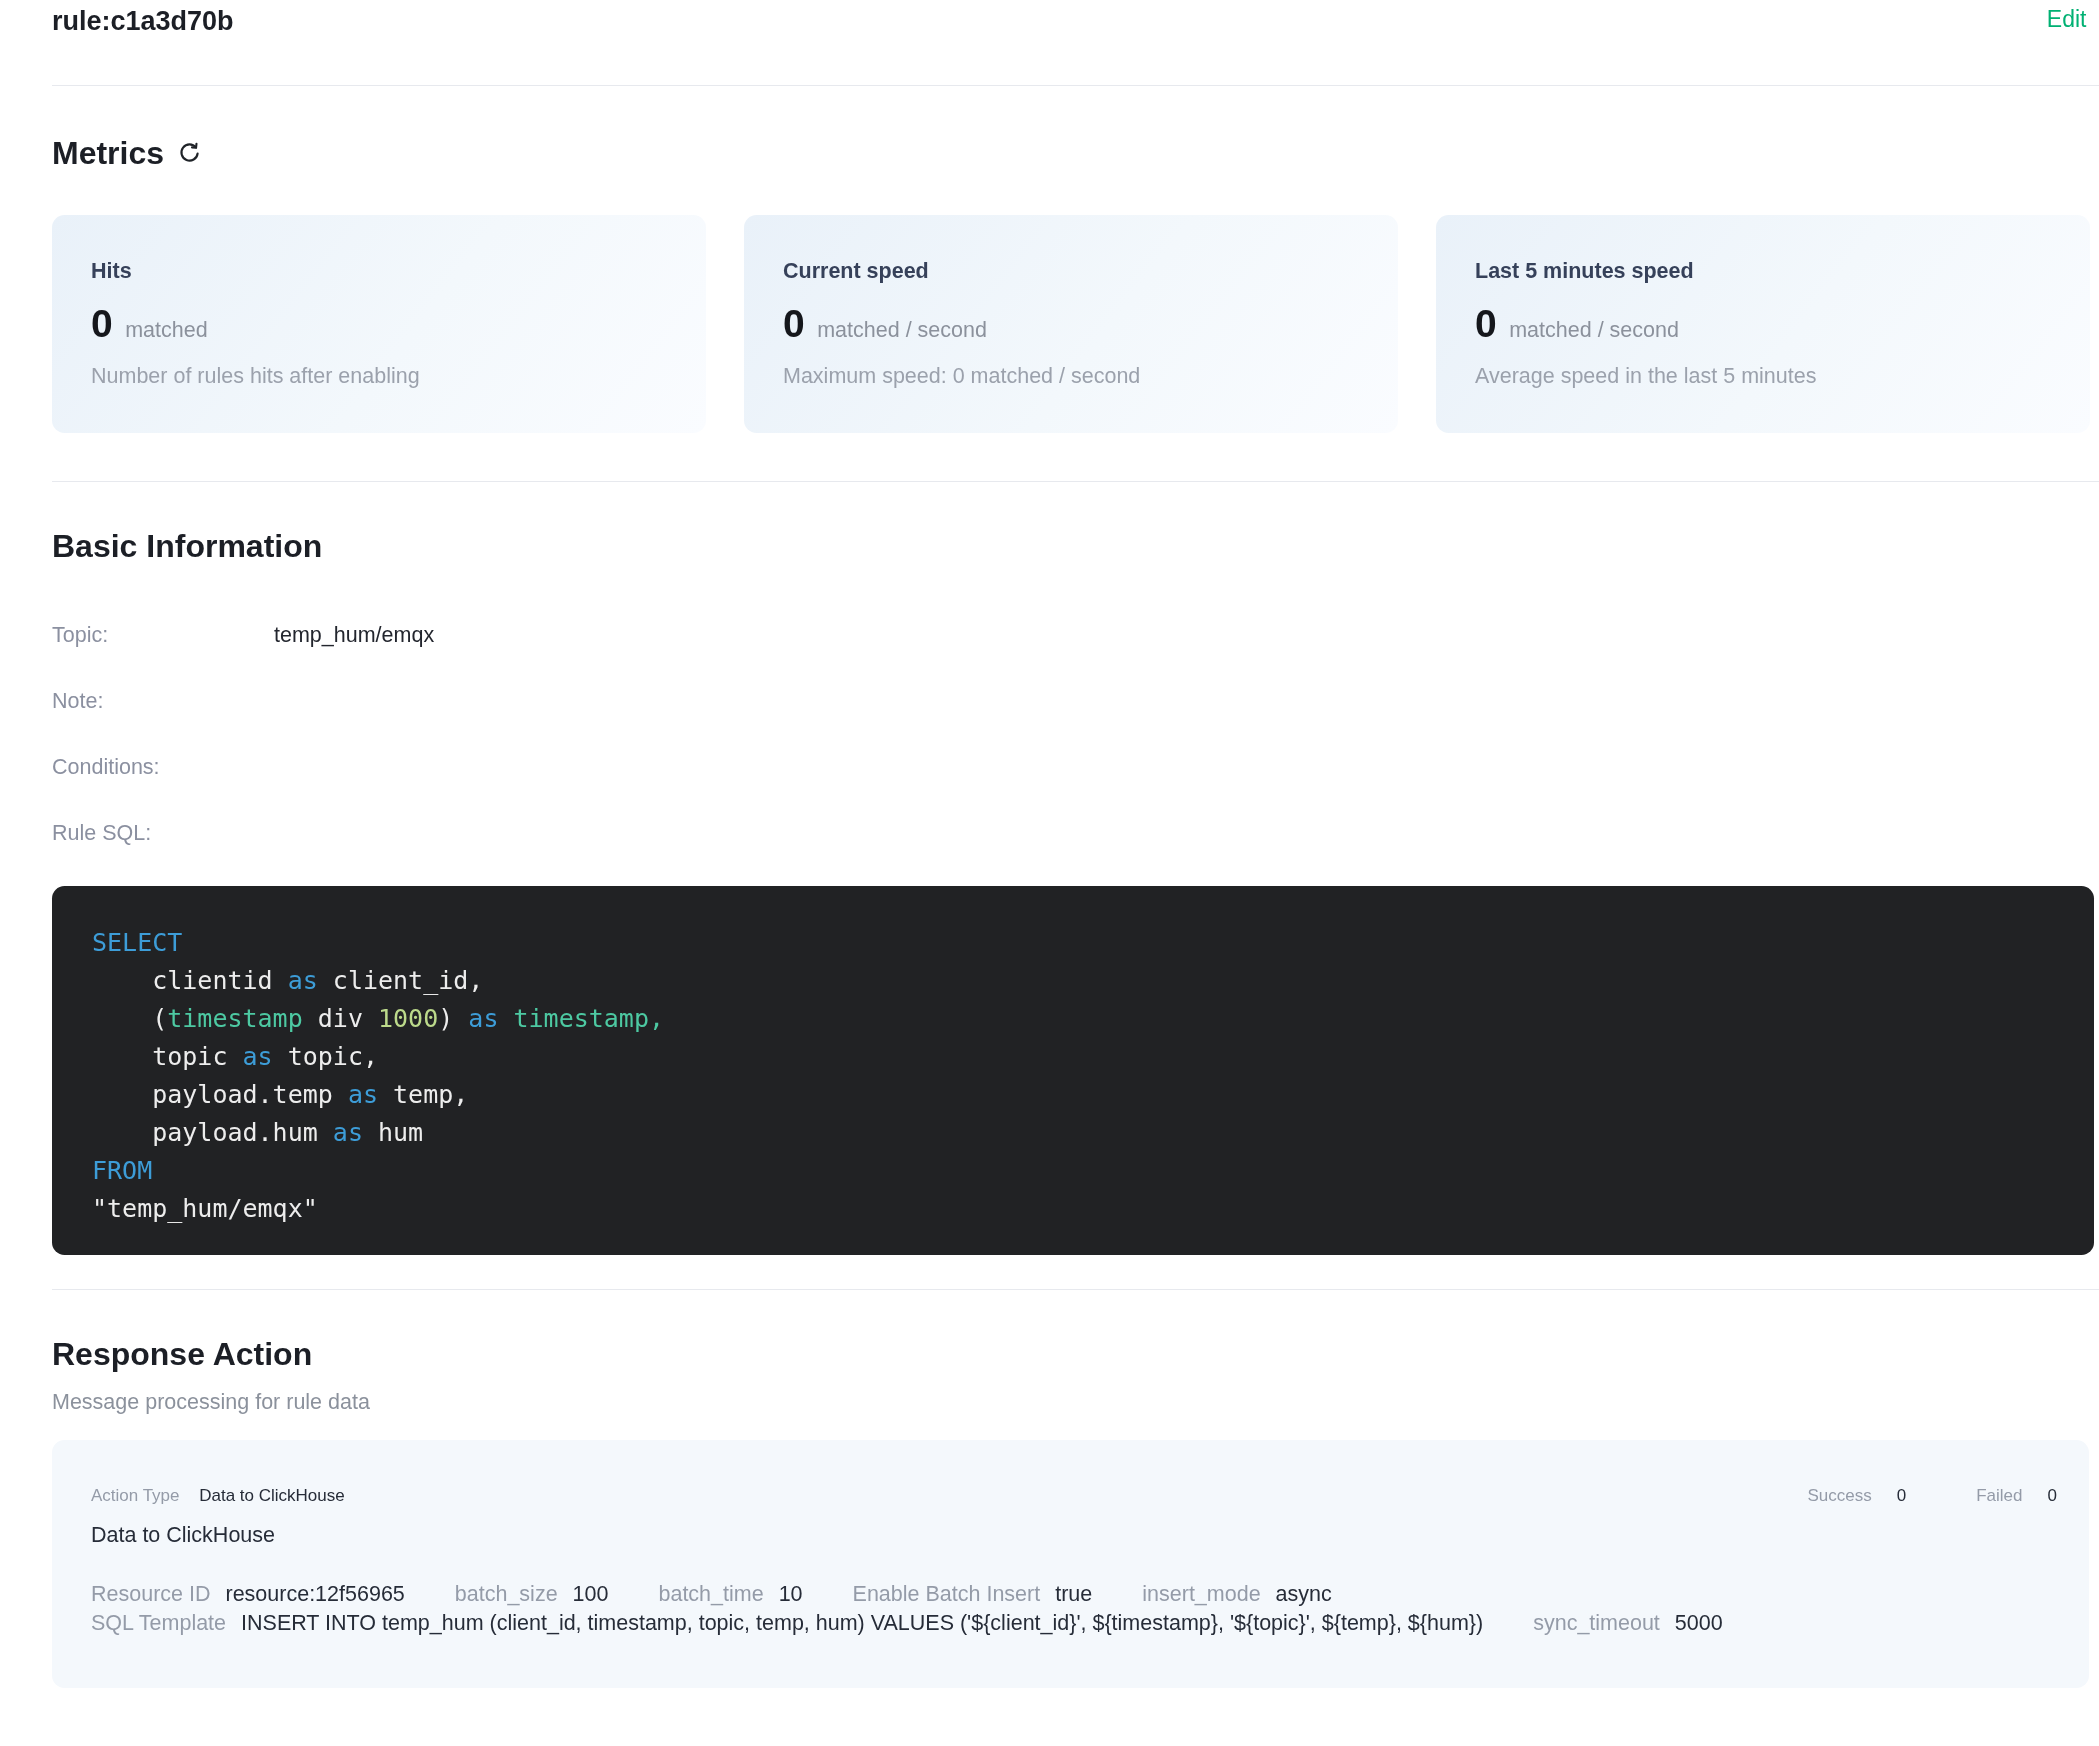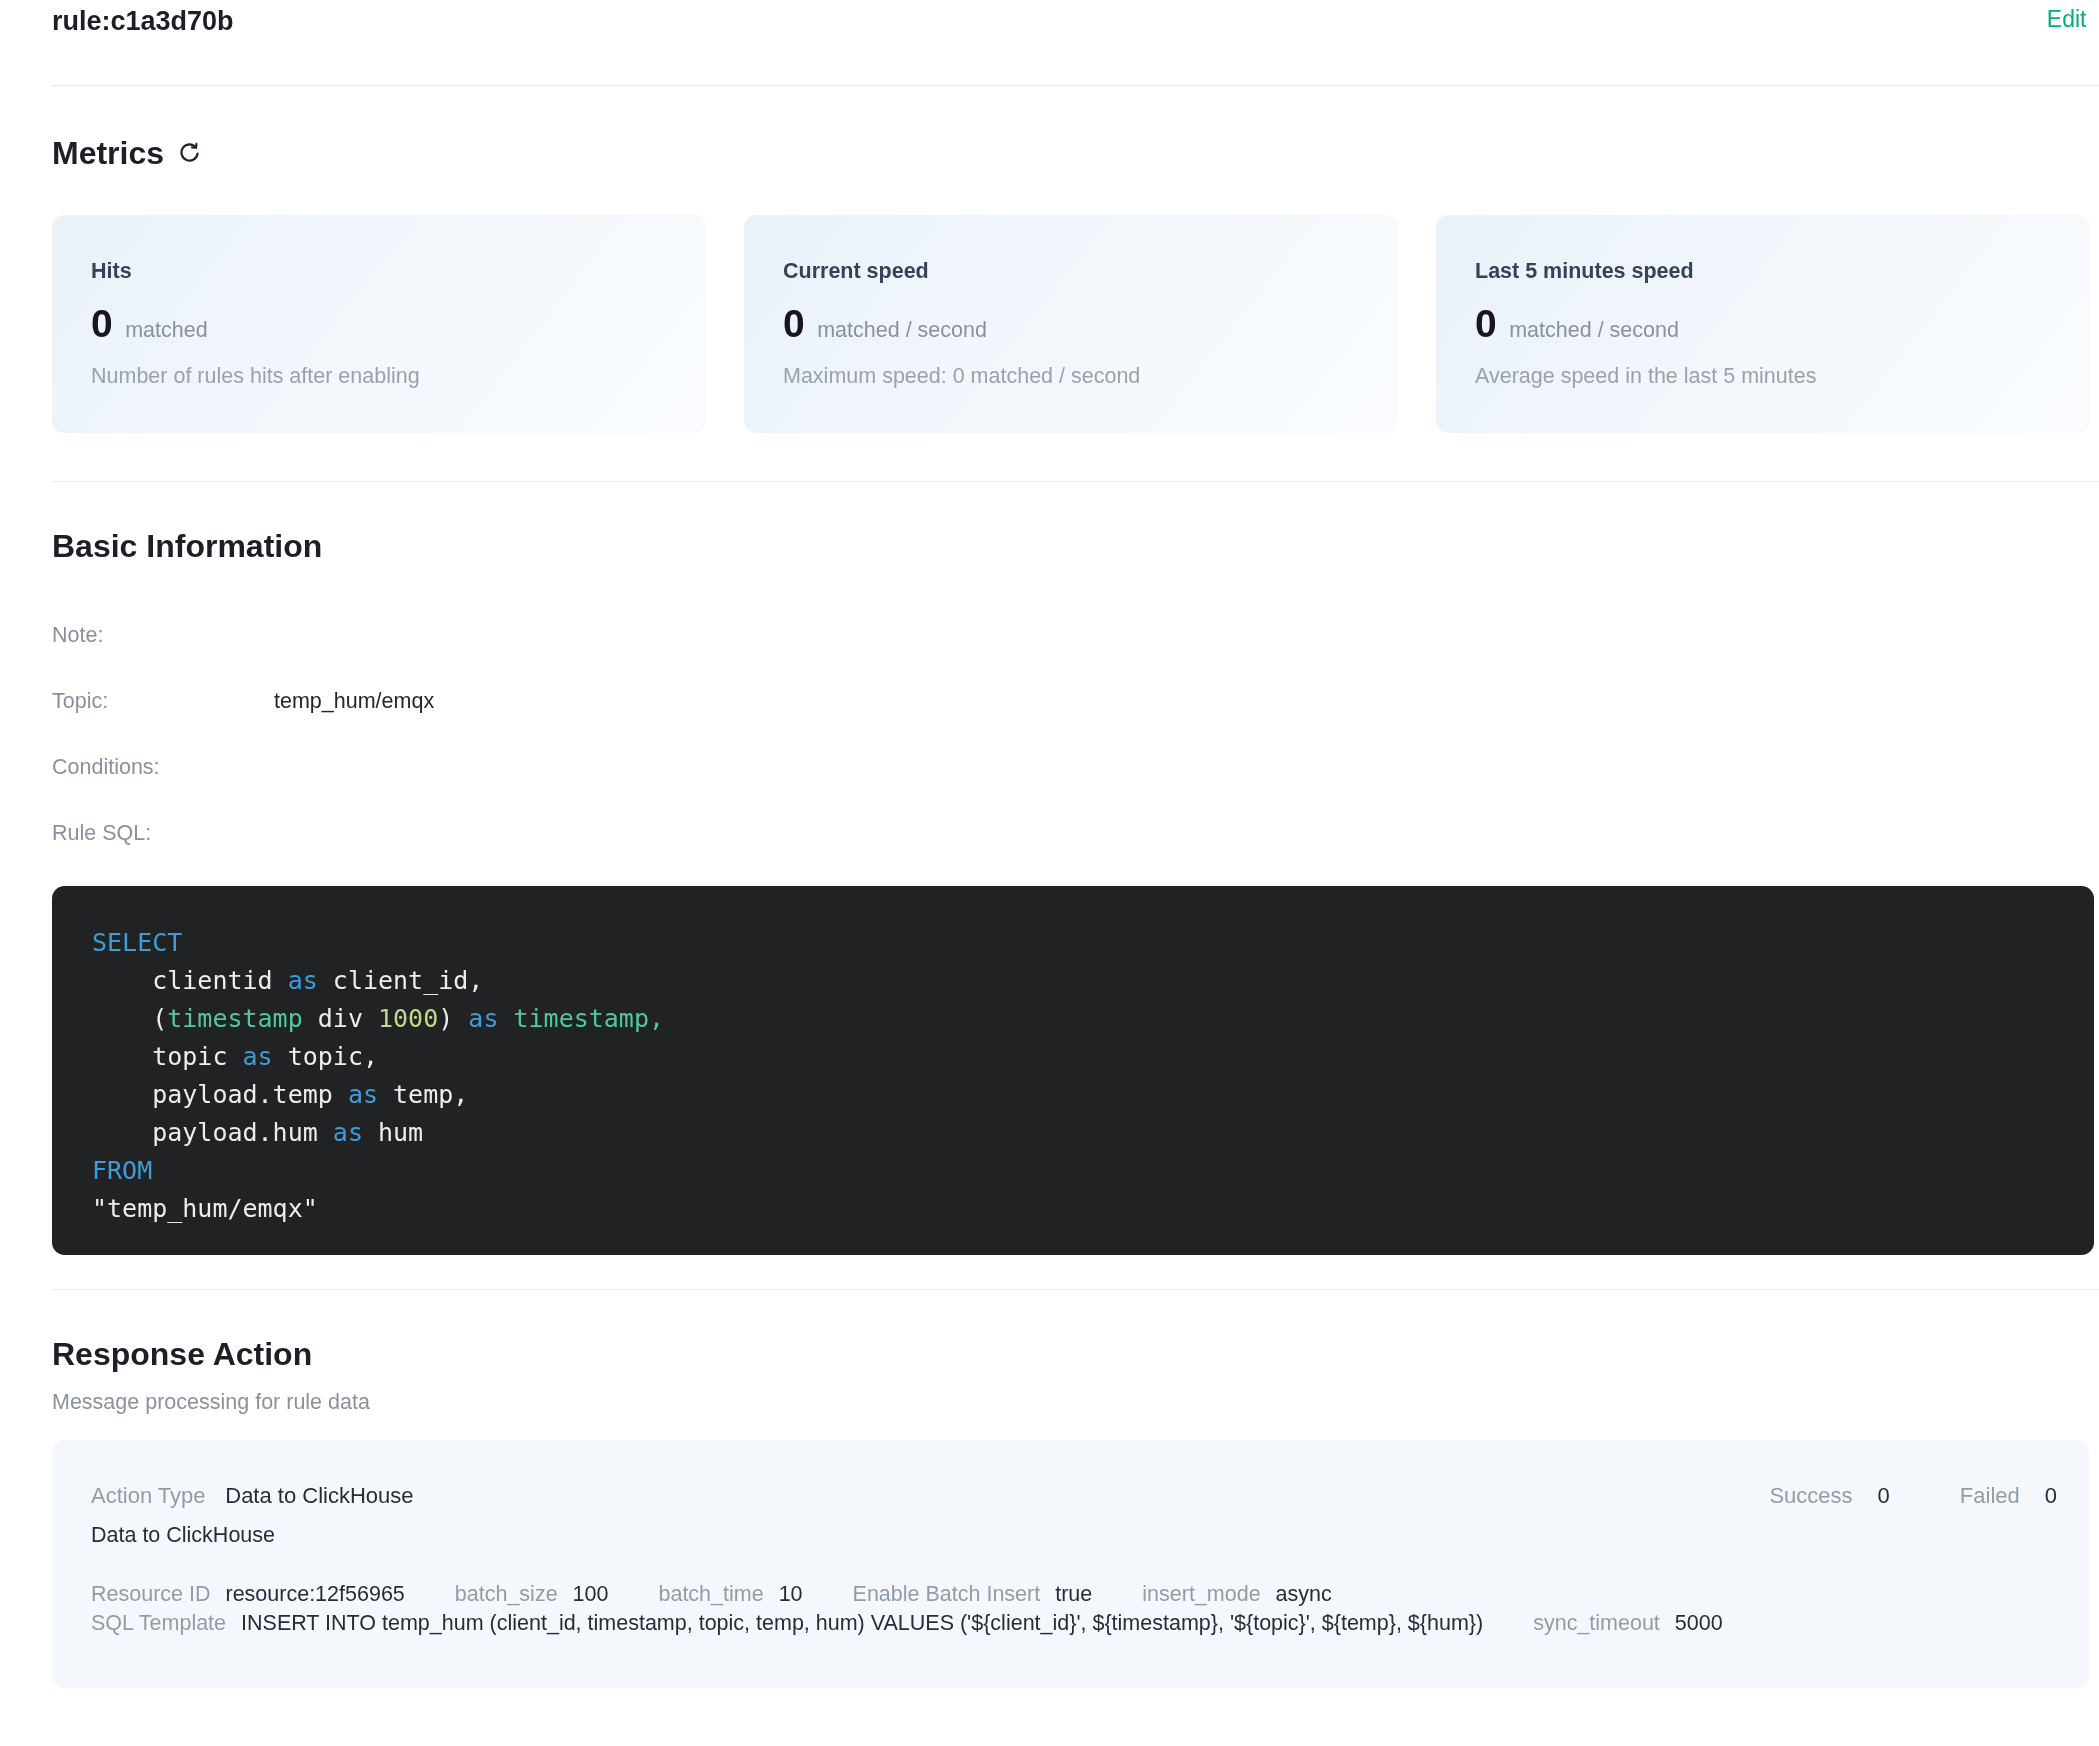--- a/index.html
+++ b/index.html
@@ -69,21 +69,21 @@
   .section-heading.plain { margin-top: 49px; }
   .section-subtitle { margin: 21.5px 0 0 0; font-size: 21.5px; color: #8b919c; line-height: 25px; }
 
   .action-card {
     margin-top: 25px;
     width: 2037px;
     border-radius: 12.5px;
     background: #f4f8fc;
     padding: 41px 32px 50px 39px;
   }
-  .action-row-1 { display: flex; align-items: center; font-size: 22px; line-height: 29px; }
+  .action-row-1 { display: flex; align-items: center; font-size: 17px; line-height: 29px; }
   .action-type-label { color: #949ba8; margin-right: 19.7px; }
   .action-type-value { color: #262c38; }
   .action-stats { margin-left: auto; display: flex; gap: 70px; }
   .stat-pair { display: flex; gap: 25px; }
   .stat-label { color: #949ba8; }
   .stat-value { color: #262c38; }
   .action-name { margin-top: 10.7px; font-size: 21.5px; line-height: 29px; color: #262c38; }
   .action-params { margin-top: 30px; }
   .param-row { display: flex; flex-wrap: nowrap; gap: 50px; font-size: 21.5px; line-height: 29px; }
   .param { display: flex; gap: 15px; white-space: nowrap; }
@@ -136,26 +136,26 @@
       </div>
     </div>
 </section>
 
 <hr class="divider">
 
 <section class="section">
   <h2 class="section-heading plain">Basic Information</h2>
   <div class="info-rows" id="info-rows">
       <div class="info-row">
+        <span class="info-label">Topic:</span>
+        <span class="info-value">temp_hum/emqx</span>
+      </div>
+      <div class="info-row">
         <span class="info-label">Note:</span>
         <span class="info-value"></span>
-      </div>
-      <div class="info-row">
-        <span class="info-label">Topic:</span>
-        <span class="info-value">temp_hum/emqx</span>
       </div>
       <div class="info-row">
         <span class="info-label">Conditions:</span>
         <span class="info-value"></span>
       </div>
       <div class="info-row">
         <span class="info-label">Rule SQL:</span>
         <span class="info-value"></span>
       </div>
     </div>

